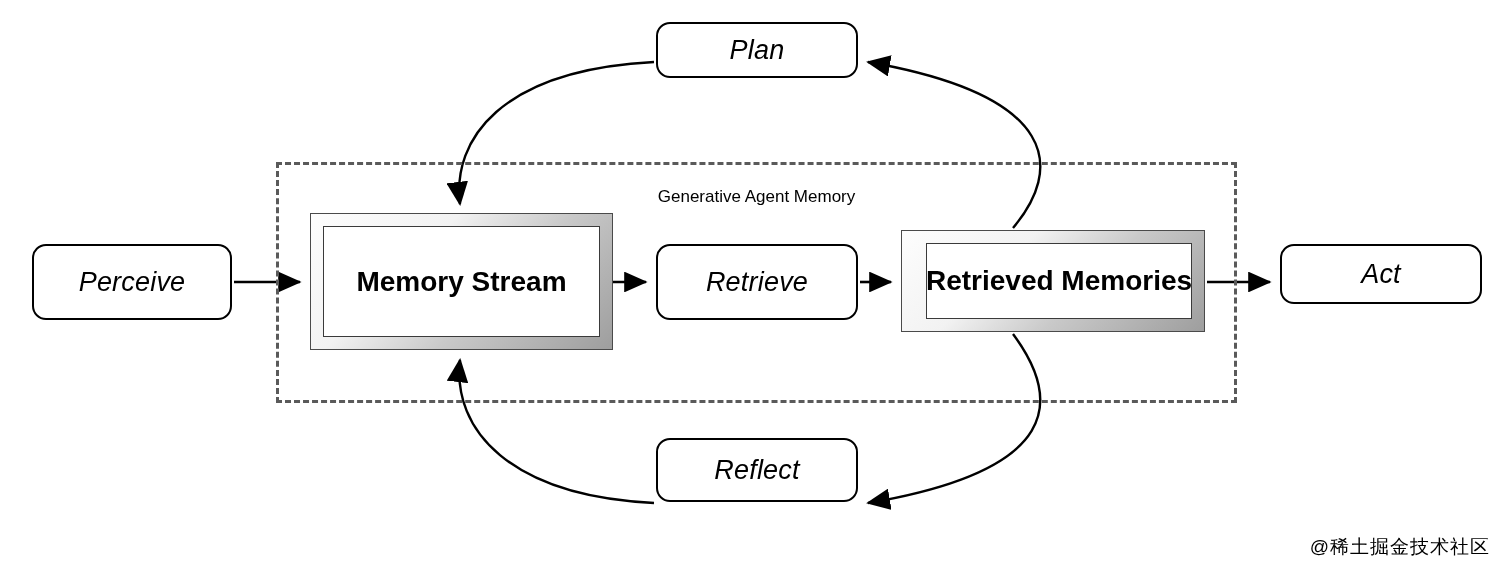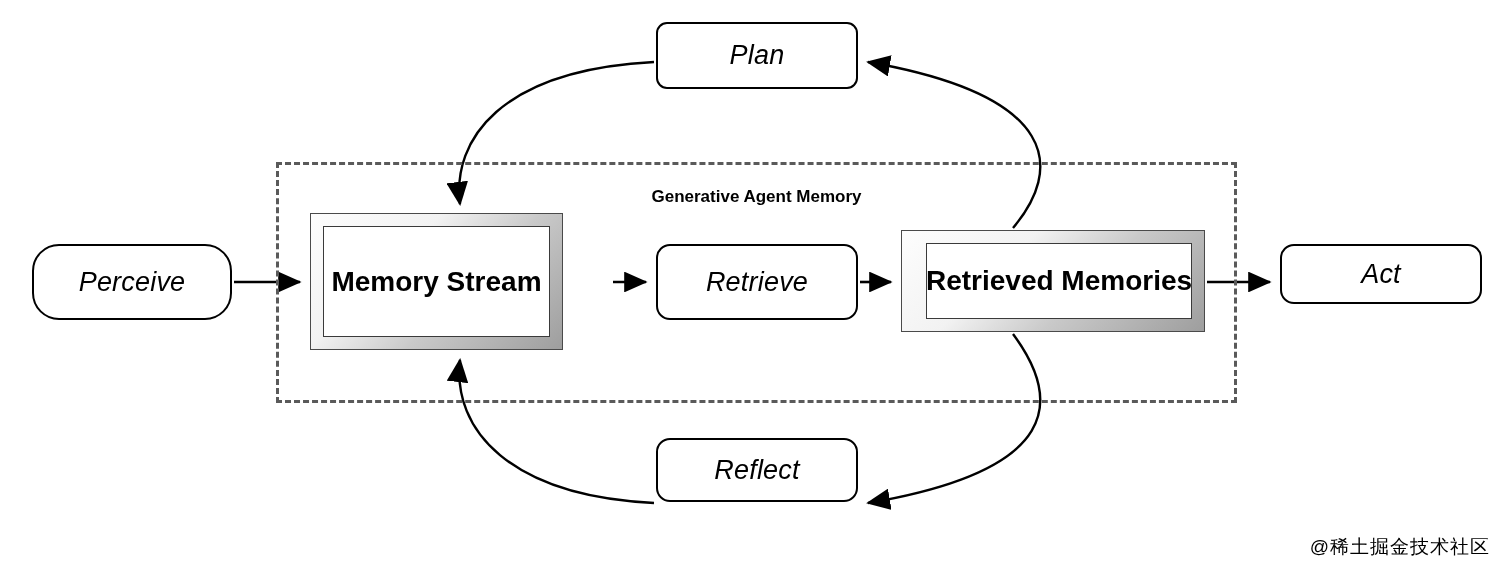--- a/index.html
+++ b/index.html
@@ -77,21 +77,21 @@
   #group-box {
     position: absolute;
     box-sizing: border-box;
     border: 3px dashed #5a5a5a;
     background: transparent;
     z-index: 1;
   }
   #group-label {
     position: absolute;
     z-index: 4;
-    font-weight: bold;
+    font-weight: normal;
     font-size: 17px;
     color: #000000;
     white-space: nowrap;
     transform: translateX(-50%);
   }
 
   
   #watermark {
     position: absolute;
     z-index: 5;
@@ -129,45 +129,45 @@
 
     <path d="M 1013,228 C 1062,170 1062,96 868,62" fill="none" stroke="#000000" stroke-width="2.4" marker-end="url(#arrowhead-thin)"></path>
 
     <path d="M 654,62 C 500,70 452,140 460,204" fill="none" stroke="#000000" stroke-width="2.4" marker-end="url(#arrowhead-thin)"></path>
 
     <path d="M 1013,334 C 1062,400 1062,470 868,503" fill="none" stroke="#000000" stroke-width="2.4" marker-end="url(#arrowhead-thin)"></path>
 
     <path d="M 654,503 C 510,496 452,430 460,360" fill="none" stroke="#000000" stroke-width="2.4" marker-end="url(#arrowhead-thin)"></path>
   </svg>
 
-  <div class="node-round" id="n-perceive" style="left: 32px; top: 244px; width: 200px; height: 76px; border-radius: 27px;">
+  <div class="node-round" id="n-perceive" style="left: 32px; top: 244px; width: 200px; height: 76px;">
     <span class="lbl">Perceive</span>
   </div>
 
-  <div class="node-store" id="n-memory-stream" style="left: 310px; top: 213px; width: 253px; height: 137px;">
+  <div class="node-store" id="n-memory-stream" style="left: 310px; top: 213px; width: 303px; height: 137px;">
     <div class="inner">
       <span class="lbl">Memory Stream</span>
     </div>
   </div>
 
   <div class="node-round" id="n-retrieve" style="left: 656px; top: 244px; width: 202px; height: 76px; align-items: center;">
     <span class="lbl">Retrieve</span>
   </div>
 
   <div class="node-store" id="n-retrieved-memories" style="left: 901px; top: 230px; width: 304px; height: 102px; padding-left: 24px;">
     <div class="inner">
       <span class="lbl">Retrieved Memories</span>
     </div>
   </div>
 
   <div class="node-round" id="n-act" style="left: 1280px; top: 244px; width: 202px; height: 60px;">
     <span class="lbl">Act</span>
   </div>
 
-  <div class="node-round" id="n-plan" style="left: 656px; top: 22px; width: 202px; height: 67px; border-radius: 11px;">
+  <div class="node-round" id="n-plan" style="left: 656px; top: 22px; width: 202px; height: 56px;">
     <span class="lbl">Plan</span>
   </div>
 
   <div class="node-round" id="n-reflect" style="left: 656px; top: 438px; width: 202px; height: 64px;">
     <span class="lbl">Reflect</span>
   </div>
 
   <div id="watermark" style="right: 22px; bottom: 14px;">@稀土掘金技术社区</div>
 
 </div>

